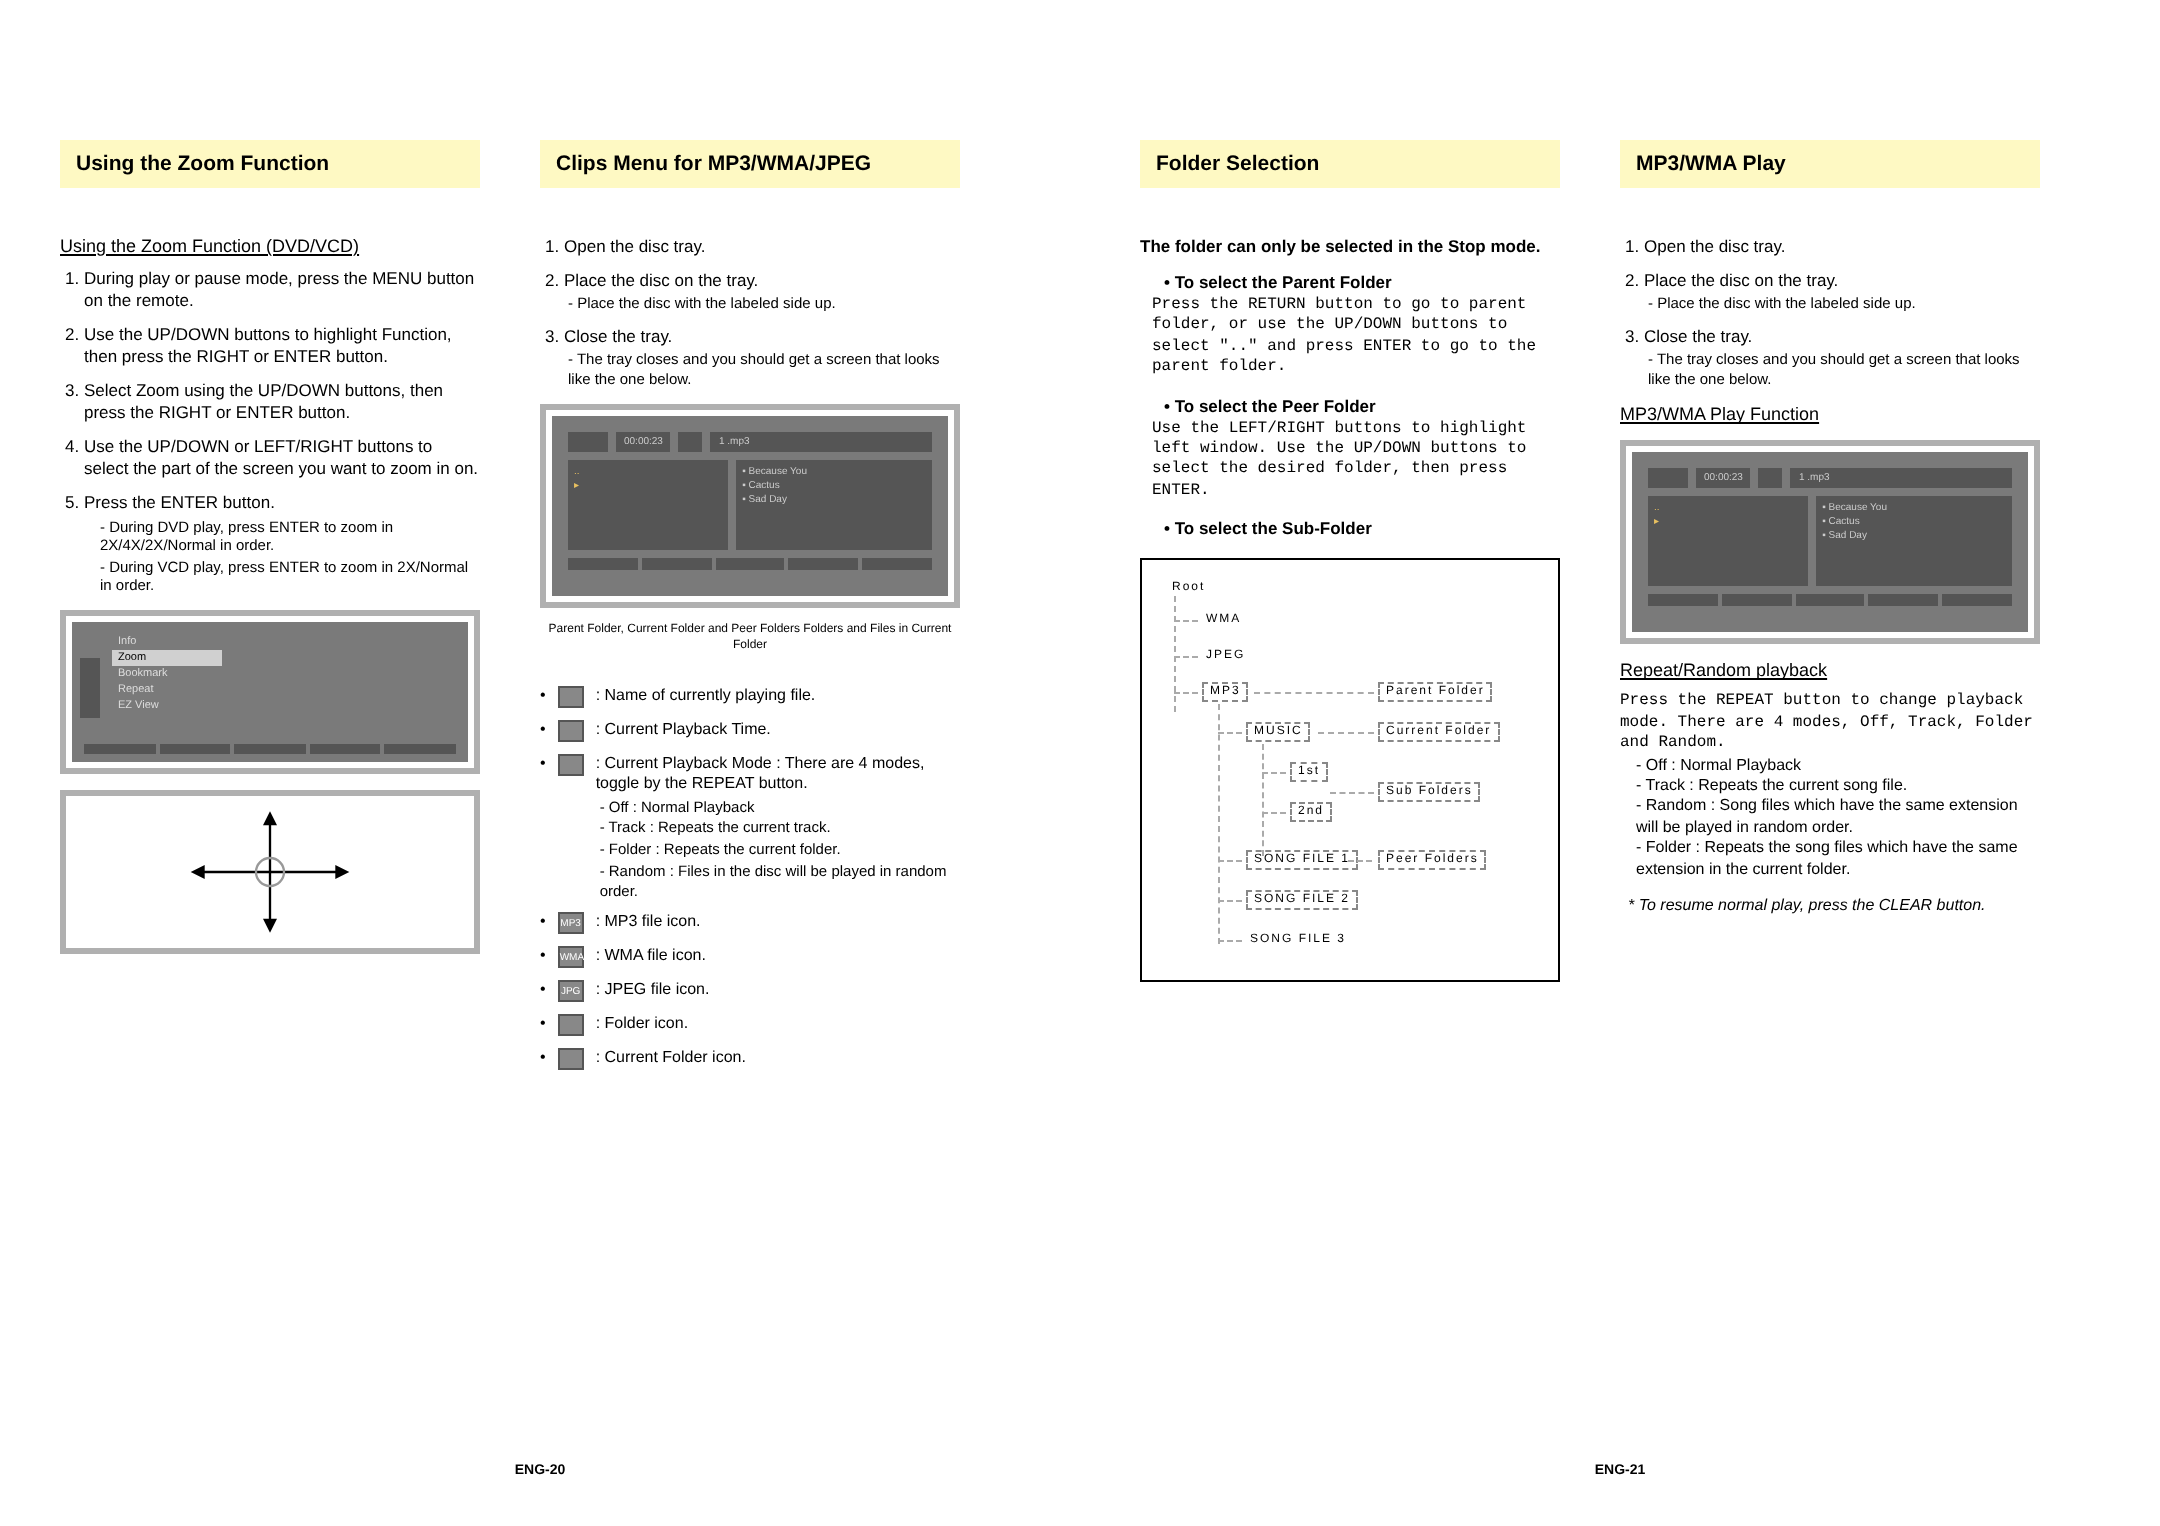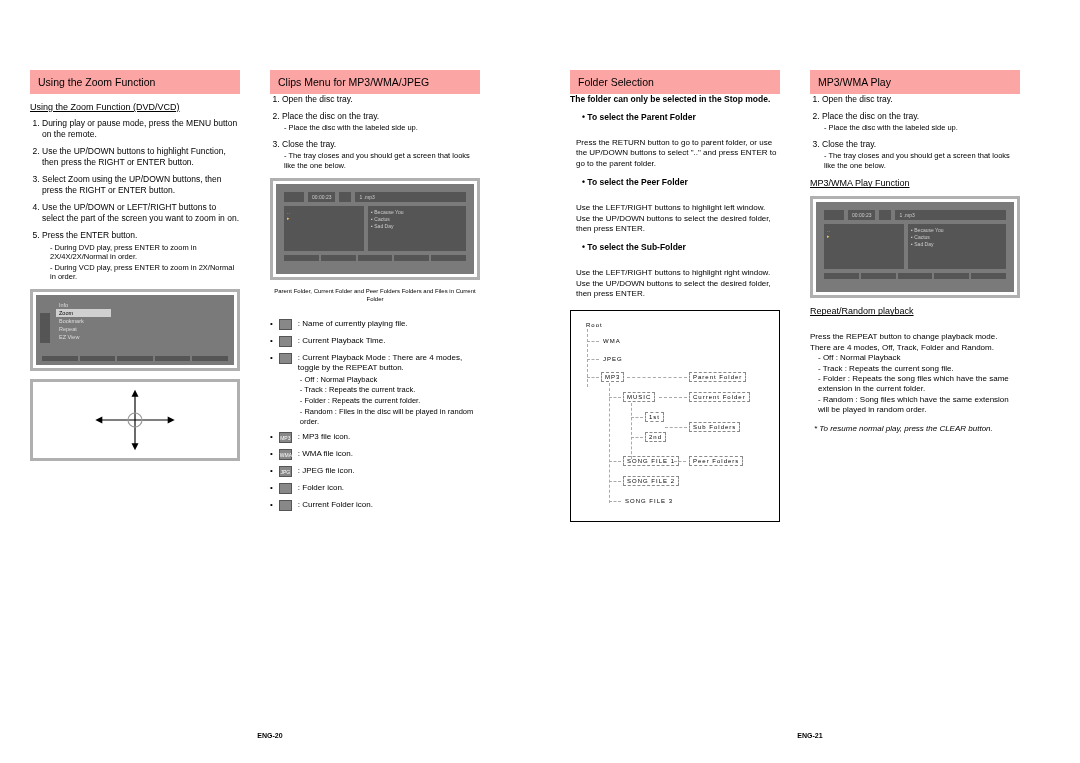--- a/index.html
+++ b/index.html
@@ -1,29 +1,29 @@
 <!DOCTYPE html>
 <html><head>
 <meta charset="utf-8">
 <style>
   * { margin: 0; padding: 0; box-sizing: border-box; }
   body { background: #fff; font-family: Arial, Helvetica, sans-serif; font-size: 8.5px; color: #000; }
   .page { width: 1080px; height: 763px; margin: 0 auto; position: relative; display: flex; }
   .half { width: 540px; height: 763px; position: relative; padding: 70px 30px 30px 30px; }
   .columns { display: flex; gap: 30px; height: 630px; }
   .col { width: 210px; }
-  .headbar { background: #fca5a5; color: #000; font-weight: normal; font-size: 10.5px; padding: 6px 8px; margin-bottom: 0; }
+  .headbar { background: #fef9c3; color: #000; font-weight: bold; font-size: 10.5px; padding: 6px 8px; margin-bottom: 24px; }
   .subhead { font-weight: normal; text-decoration: underline; font-size: 9px; margin: 8px 0 6px 0; }
   .special { font-weight: bold; font-size: 8.5px; margin-bottom: 4px; }
   .bullet-h { font-weight: bold; font-size: 8.5px; margin-top: 8px; margin-left: 12px; }
   ol { margin-left: 4px; list-style-position: outside; padding-left: 8px; }
   ol li { margin-bottom: 6px; line-height: 1.3; }
   .subli { font-size: 7.5px; margin-left: 8px; margin-top: 2px; line-height: 1.2; }
   .subli2 { font-size: 7.5px; margin-left: 2px; line-height: 1.3; margin-top: 1px; }
-  .para { font-size: 8px; line-height: 1.3; margin-left: 6px; margin-top: 16px; }
+  .para { font-size: 8px; line-height: 1.3; margin-left: 6px; margin-top: 2px; font-family: Liberation Mono, monospace; }
   .screen-outer { border: 3px solid #b0b0b0; padding: 3px; margin: 8px 0; }
   .screen { background: #7a7a7a; height: 90px; padding: 8px; position: relative; }
   .screen-top { display:flex; gap:4px; margin-bottom:4px;}
   .chip { background:#555; color:#ccc; font-size:5px; padding:2px 4px; }
   .chip.w { flex:1; }
   .screen-mid { display:flex; gap:4px;}
   .panel { background:#555; width:45%; height:45px; padding:3px; color:#e8c060; font-size:5px; }
   .panel.r { width:55%; color:#ccc; }
   .panel.r div { margin-bottom:1px; }
   .screen-bottom { display:flex; gap:2px; margin-top:4px;}
@@ -168,21 +168,20 @@
     <div class="columns">
 
       <div class="col">
         <div class="headbar">Folder Selection</div>
         <div class="special">The folder can only be selected in the Stop mode.</div>
         <div class="bullet-h">• To select the Parent Folder</div>
         <div class="para">Press the RETURN button to go to parent folder, or use the UP/DOWN buttons to select ".." and press ENTER to go to the parent folder.</div>
         <div class="bullet-h">• To select the Peer Folder</div>
         <div class="para">Use the LEFT/RIGHT buttons to highlight left window. Use the UP/DOWN buttons to select the desired folder, then press ENTER.</div>
         <div class="bullet-h">• To select the Sub-Folder</div>
-        <div class="para">Use the LEFT/RIGHT buttons to highlight right window. Use the UP/DOWN buttons to select the desired folder, then press ENTER.</div>
         <div class="tree">
           <div class="tree-in">
             <div class="node" style="left:5px; top:0">Root</div>
             <div class="tline" style="left:8px; top:8px; height:58px"></div>
             <div class="hline" style="left:8px; top:20px; width:12px"></div>
             <div class="node" style="left:22px; top:16px">WMA</div>
             <div class="hline" style="left:8px; top:38px; width:12px"></div>
             <div class="node" style="left:22px; top:34px">JPEG</div>
             <div class="hline" style="left:8px; top:56px; width:12px"></div>
             <div class="node boxed" style="left:22px; top:51px">MP3</div>
@@ -250,20 +249,20 @@
                 <div class="btn"></div>
                 <div class="btn"></div>
                 <div class="btn"></div>
               </div>
           </div>
         </div>
         <div class="subhead">Repeat/Random playback</div>
         <div class="para" style="margin-left:0">Press the REPEAT button to change playback mode. There are 4 modes, Off, Track, Folder and Random.</div>
         <div class="indent">- Off : Normal Playback</div>
         <div class="indent">- Track : Repeats the current song file.</div>
+        <div class="indent">- Random : Song files which have the same extension will be played in random order.</div>
         <div class="indent">- Folder : Repeats the song files which have the same extension in the current folder.</div>
-        <div class="indent">- Random : Song files which have the same extension will be played in random order.</div>
         <div class="asterisk">* To resume normal play, press the CLEAR button.</div>
       </div>
     </div>
     <div class="pgnum">ENG-21</div>
   </div>
 </div>
 
 </body></html>

